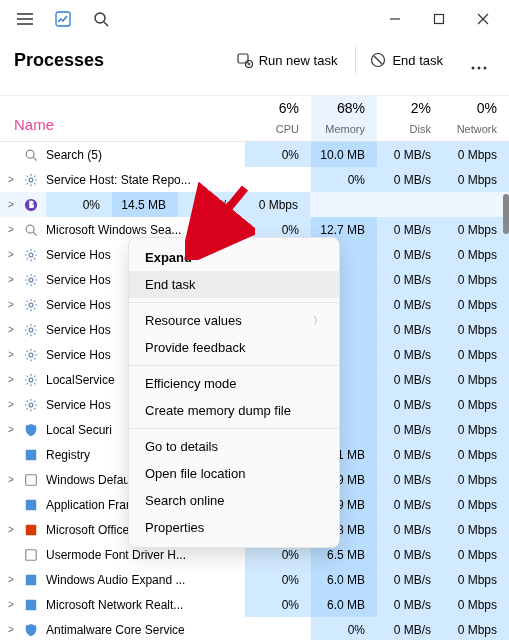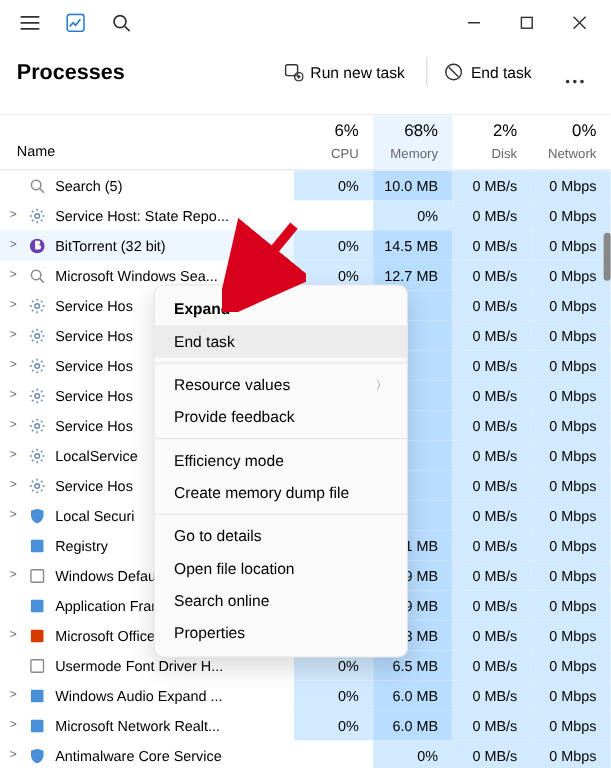--- a/index.html
+++ b/index.html
@@ -12,21 +12,21 @@
 .win-btn { width: 44px; height: 30px; display: flex; align-items: center; justify-content: center; }
 
 .header { display: flex; align-items: center; justify-content: space-between; padding: 8px 14px 21px 14px; border-bottom: 1px solid #eee; }
 .header h1 { font-size: 18px; font-weight: 600; }
 .header-actions { display: flex; align-items: flex-end; gap: 0; }
 .hdr-btn { display: flex; align-items: center; gap: 6px; font-size: 13px; padding: 6px 12px; border-radius: 4px; }
 .hdr-btn.endtask { border-left: 1px solid #ddd; padding-left: 14px; margin-left: 6px; }
 .more-btn { padding: 4px 8px; margin-left: 8px; }
 
 .col-headers { display: flex; height: 46px; border-bottom: 1px solid #e5e5e5; user-select: none; }
-.col-name { flex: 1; font-size: 12px; color: #000000; display: flex; align-items: flex-end; padding: 0 0 8px 14px; }
+.col-name { flex: 1; font-size: 15px; color: #ec4899; display: flex; align-items: flex-end; padding: 0 0 8px 14px; }
 .col { width: 66px; text-align: right; padding: 4px 12px 6px 0; display: flex; flex-direction: column; justify-content: space-between; position: relative; }
 .col .pct { font-size: 14px; }
 .col .lbl { font-size: 11px; color: #666; }
 .col.mem { background: #eaf4ff; }
 .col.mem .sort-arrow { position: absolute; top: 2px; left: 50%; transform: translateX(-50%); font-size: 10px; color: #666; }
 
 .rows { overflow: hidden; }
 .row { display: flex; align-items: center; height: 25px; font-size: 12px; }
 .row.selected { background: #eef6ff; }
 .row .expander { width: 22px; text-align: center; color: #666; font-size: 10px; }
@@ -169,21 +169,20 @@
       <span class="cell">0 Mbps</span>
     </div>
     <div class="row selected">
       <span class="expander">&gt;</span>
       <span class="ricon">
         <svg width="14" height="14" viewBox="0 0 16 16">
           <circle cx="8" cy="8" r="7" fill="#6a3fb5"></circle>
           <path d="M6 3h3a2 2 0 010 4H6zm0 4h3.5a2.2 2.2 0 010 4.4H6z" fill="#fff"></path>
         </svg>
       </span>
-      <span class="rname">BitTorrent (32 bit)</span>
       <span class="cell cpu">0%</span>
       <span class="cell mem">14.5 MB</span>
       <span class="cell">0 MB/s</span>
       <span class="cell">0 Mbps</span>
     </div>
     <div class="row">
       <span class="expander">&gt;</span>
       <span class="ricon">
         <svg width="14" height="14" viewBox="0 0 16 16">
           <circle cx="7" cy="7" r="4.5" fill="none" stroke="#888" stroke-width="1.4"></circle>

